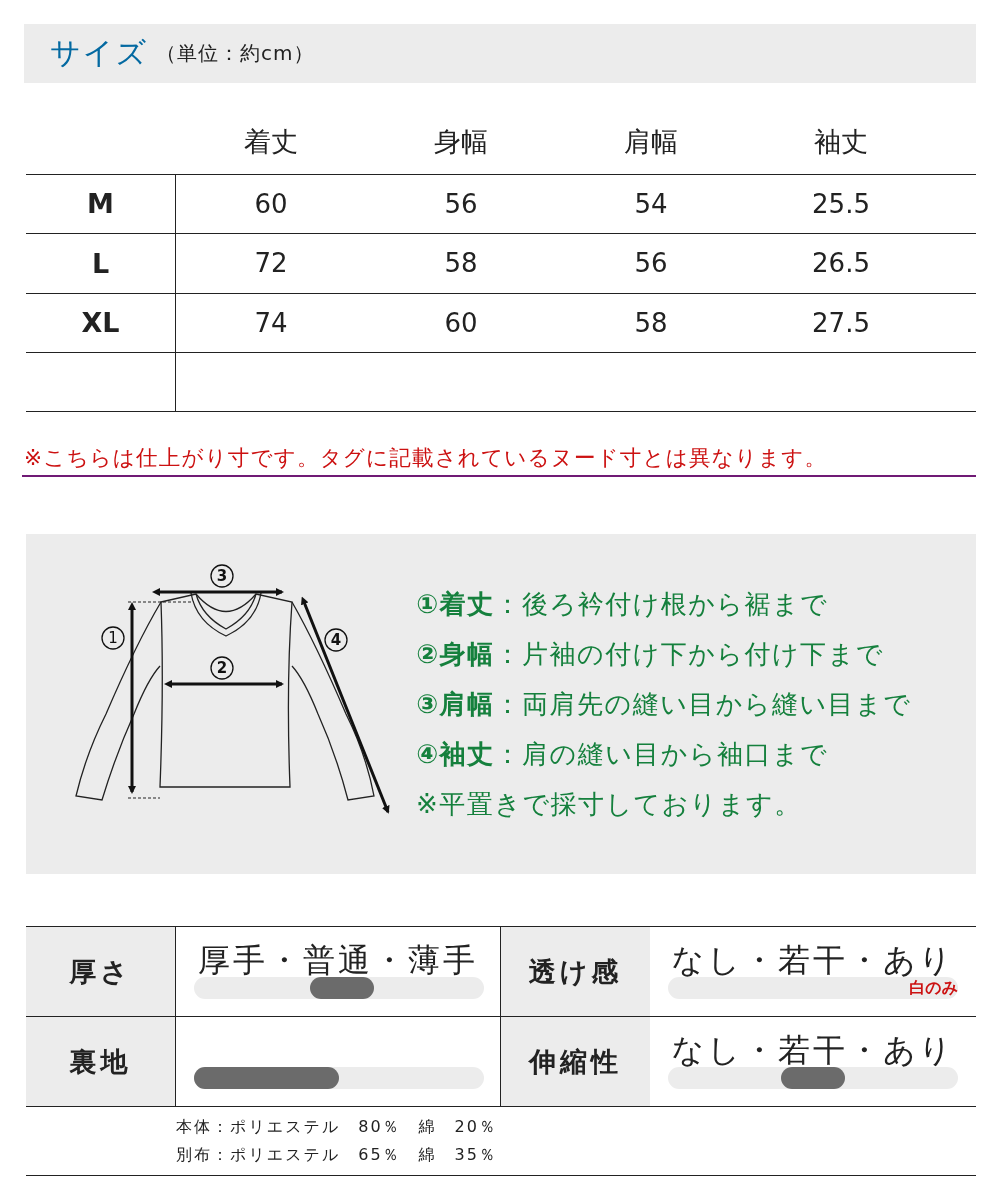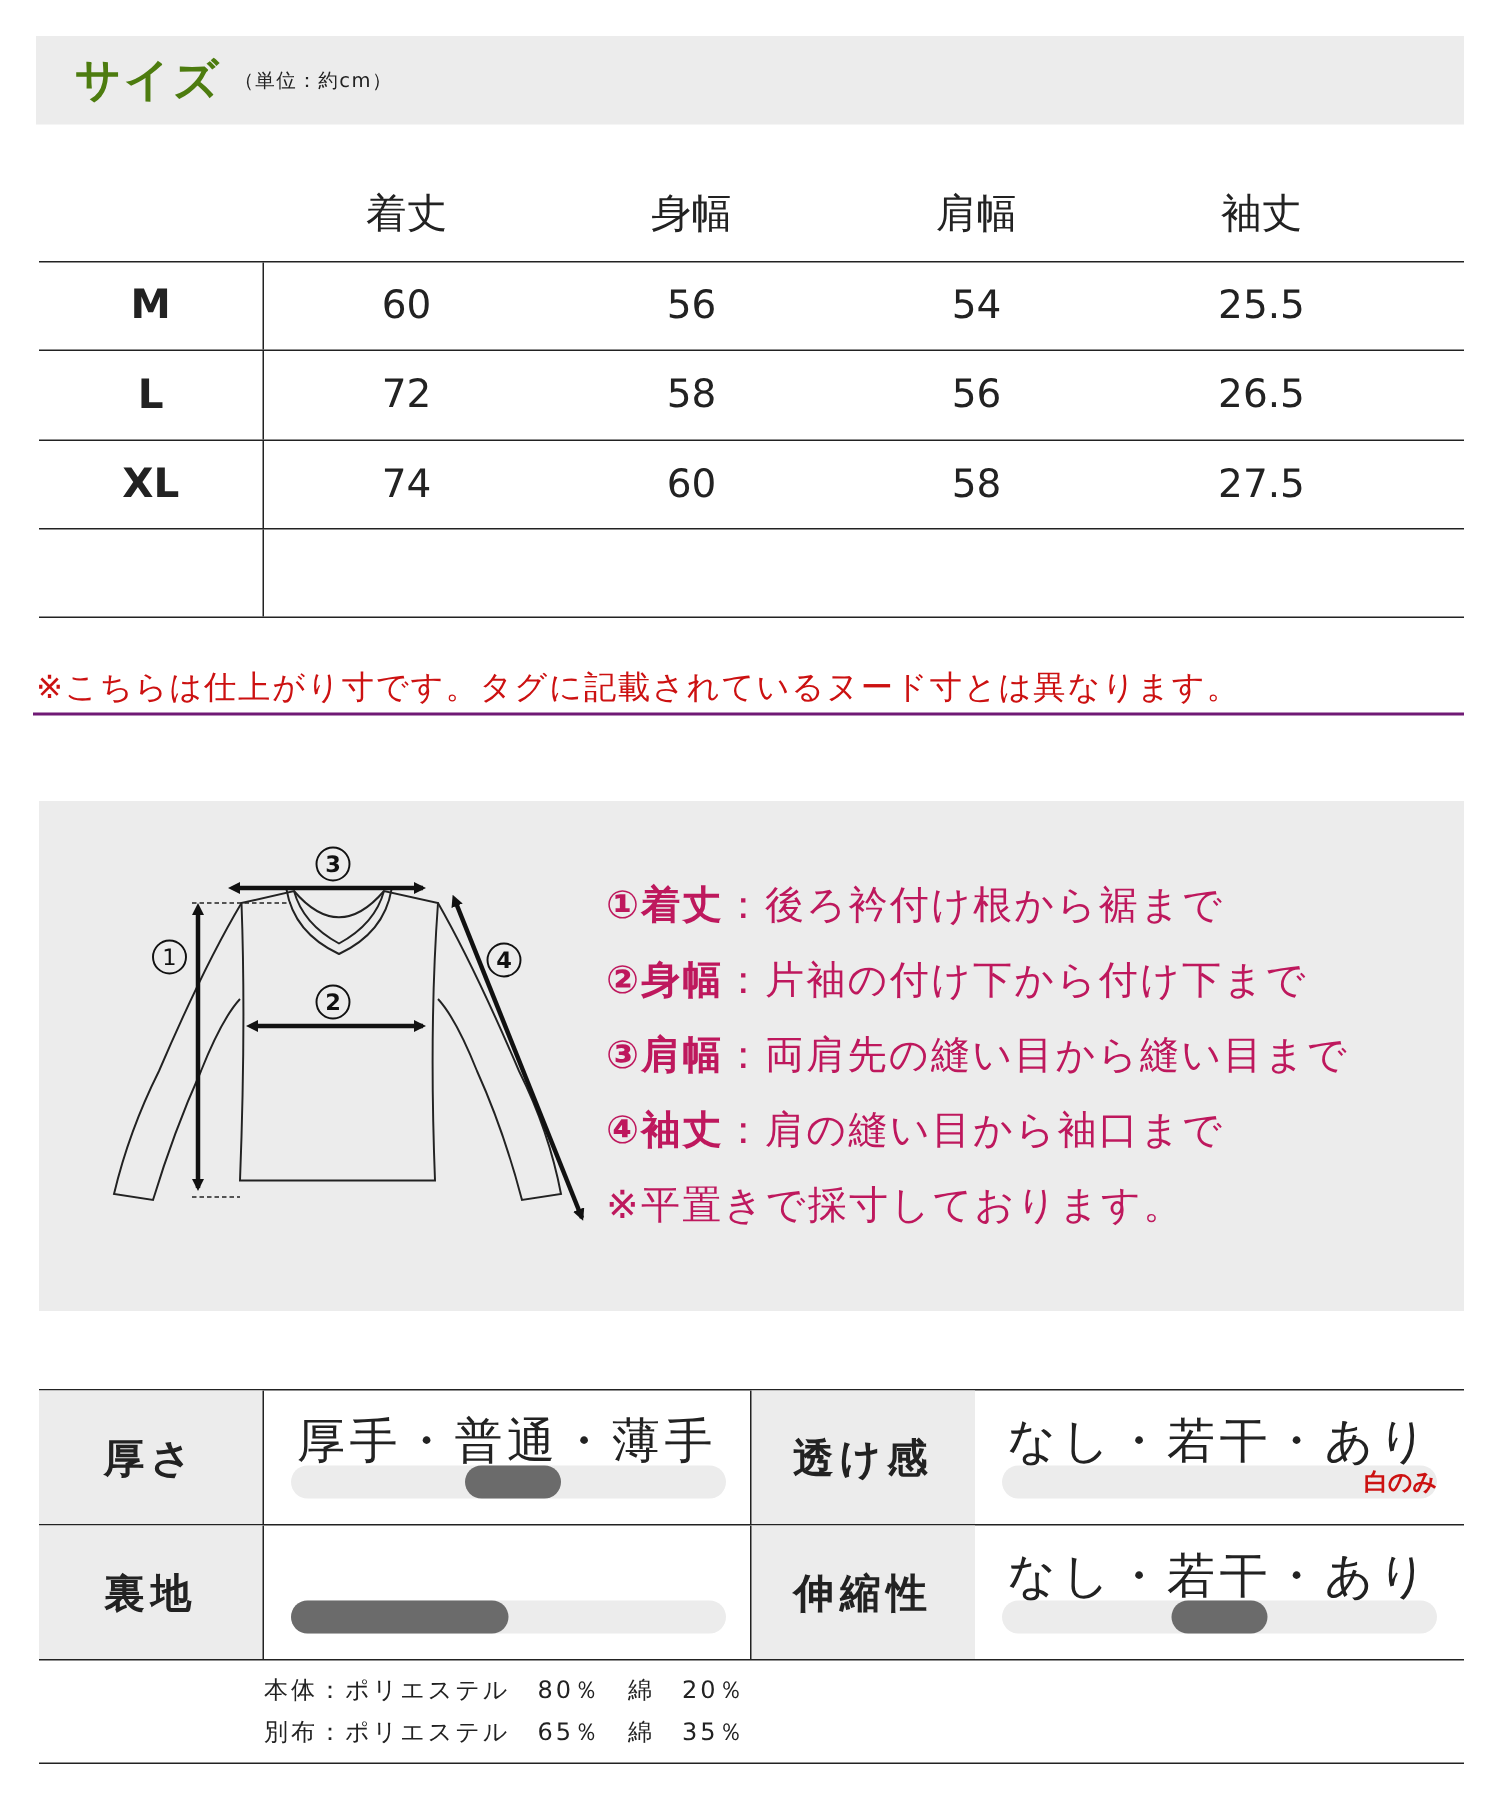--- a/index.html
+++ b/index.html
@@ -1,38 +1,38 @@
 <!DOCTYPE html>
 <html><head>
 <meta charset="utf-8">
 <style>
   * { box-sizing: border-box; margin: 0; padding: 0; }
   html, body { width: 1001px; height: 1200px; background: #ffffff; overflow: hidden; }
   body { position: relative; font-family: "DejaVu Sans", "Liberation Sans", sans-serif; color: #222; }
 
   .title-bar { position: absolute; left: 24px; top: 24px; width: 952px; height: 59px; background: #ececec; display: flex; align-items: center; padding-left: 26px; }
-  .title-main { font-size: 30px; font-weight: bold; letter-spacing: 2px; color: #4d7c0f; }
-  .title-unit { font-size: 13px; margin-left: 8px; color: #222; letter-spacing: 1px; }
+  .title-main { font-size: 30px; font-weight: normal; letter-spacing: 2px; color: #0369a1; }
+  .title-unit { font-size: 20px; margin-left: 8px; color: #222; letter-spacing: 1px; }
 
   .size-table { position: absolute; left: 26px; top: 114px; width: 950px; }
   .st-row { position: relative; height: 59.5px; display: flex; }
   .st-row.body { border-top: 1.5px solid #222; }
   .st-row.last { border-bottom: 1.5px solid #222; }
   .st-cell { display: flex; align-items: center; justify-content: center; font-size: 26px; color: #222; }
   .st-cell.label { width: 150px; font-weight: bold; border-right: 1.5px solid #222; font-size: 27px; }
   .st-row.header .st-cell.label { border-right: none; }
   .st-cell.col { width: 190px; }
   .st-row.header .st-cell.col { font-size: 27px; padding-bottom: 4px; }
 
   .note { position: absolute; left: 22px; top: 443px; width: 954px; color: #cc1111; font-size: 21.5px; letter-spacing: 1.2px; padding-left: 2px; padding-bottom: 3px; border-bottom: 2px solid #701a75; white-space: nowrap; }
 
   .diagram-panel { position: absolute; left: 26px; top: 534px; width: 950px; height: 340px; background: #ececec; }
   .diagram-svg { position: absolute; left: 20px; top: 20px; width: 370px; height: 300px; }
   .legend { position: absolute; left: 378px; top: 50px; }
-  .legend-row { font-size: 26px; height: 50px; line-height: 40px; letter-spacing: 1.5px; color: #be185d; white-space: nowrap; }
+  .legend-row { font-size: 26px; height: 50px; line-height: 40px; letter-spacing: 1.5px; color: #15803d; white-space: nowrap; margin-left: 12px; }
   .legend-num { font-weight: bold; }
   .legend-term { font-weight: bold; }
 
   .attr-table { position: absolute; left: 26px; top: 926px; width: 950px; border-top: 1.5px solid #222; }
   .at-row { display: flex; height: 90px; border-bottom: 1.5px solid #222; }
   .at-row.material { height: 69px; }
   .at-label { width: 150px; background: #ececec; display: flex; align-items: center; justify-content: center; font-size: 27px; font-weight: bold; letter-spacing: 4px; border-right: 1.5px solid #222; }
   .at-label.right { border-left: 1.5px solid #222; border-right: none; }
   .at-value { width: 324px; position: relative; }
   .at-options { position: absolute; top: 12px; left: 0; width: 100%; text-align: center; font-size: 32px; letter-spacing: 3px; color: #222; }

